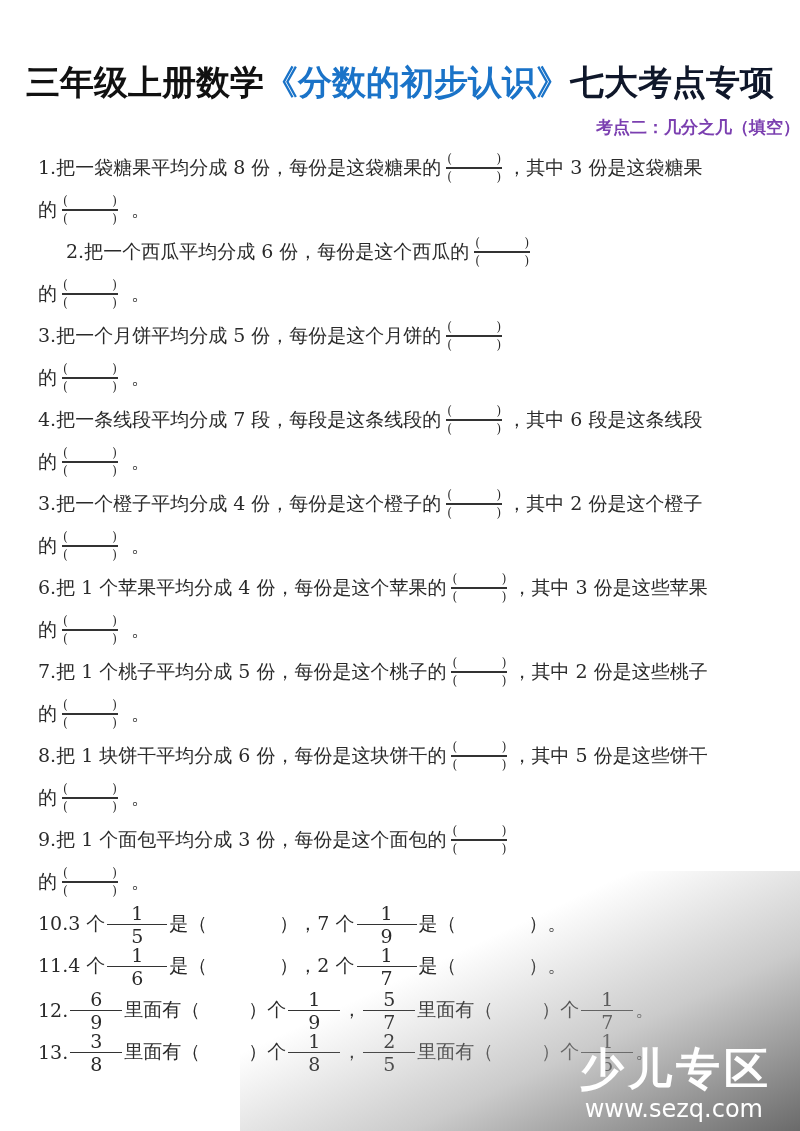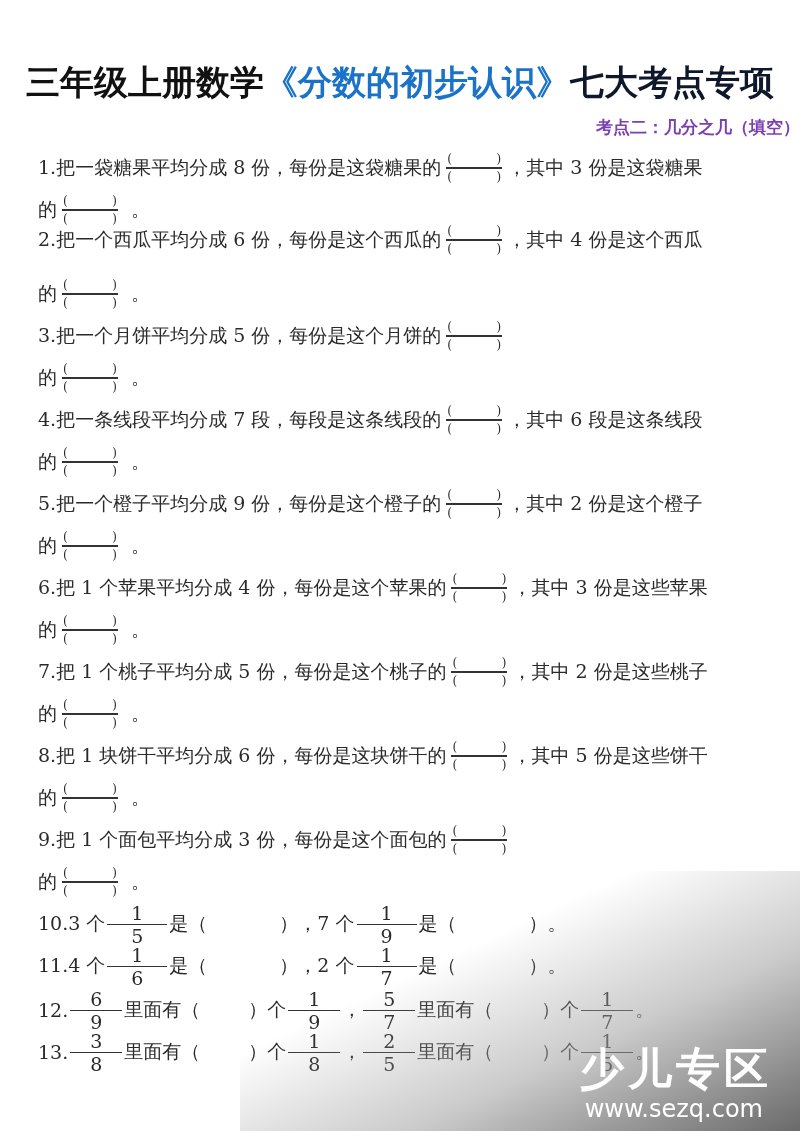--- a/index.html
+++ b/index.html
@@ -89,34 +89,33 @@
           <span>)</span>
         </span>
         <span class="bar"></span>
         <span class="den">
           <span>(</span>
           <span>)</span>
         </span>
       </span>
       <span style="margin-left: 8px;">。</span>
     </div>
-    <div class="line" style="top: 220px;">
+    <div class="line" style="top: 232px; margin-left: 28px;">
       <span>2.把一个西瓜平均分成 6 份，每份是这个西瓜的</span>
       <span class="blank-frac">
         <span class="num">
           <span>(</span>
           <span>)</span>
         </span>
         <span class="bar"></span>
         <span class="den">
           <span>(</span>
           <span>)</span>
         </span>
       </span>
-      <span>，其中 4 份是这个西瓜</span>
     </div>
     <div class="line" style="top: 274px;">
       <span>的</span>
       <span class="blank-frac">
         <span class="num">
           <span>(</span>
           <span>)</span>
         </span>
         <span class="bar"></span>
         <span class="den">
@@ -179,21 +178,21 @@
         </span>
         <span class="bar"></span>
         <span class="den">
           <span>(</span>
           <span>)</span>
         </span>
       </span>
       <span style="margin-left: 8px;">。</span>
     </div>
     <div class="line" style="top: 484px;">
-      <span>5.把一个橙子平均分成 9 份，每份是这个橙子的</span>
+      <span>3.把一个橙子平均分成 4 份，每份是这个橙子的</span>
       <span class="blank-frac">
         <span class="num">
           <span>(</span>
           <span>)</span>
         </span>
         <span class="bar"></span>
         <span class="den">
           <span>(</span>
           <span>)</span>
         </span>

